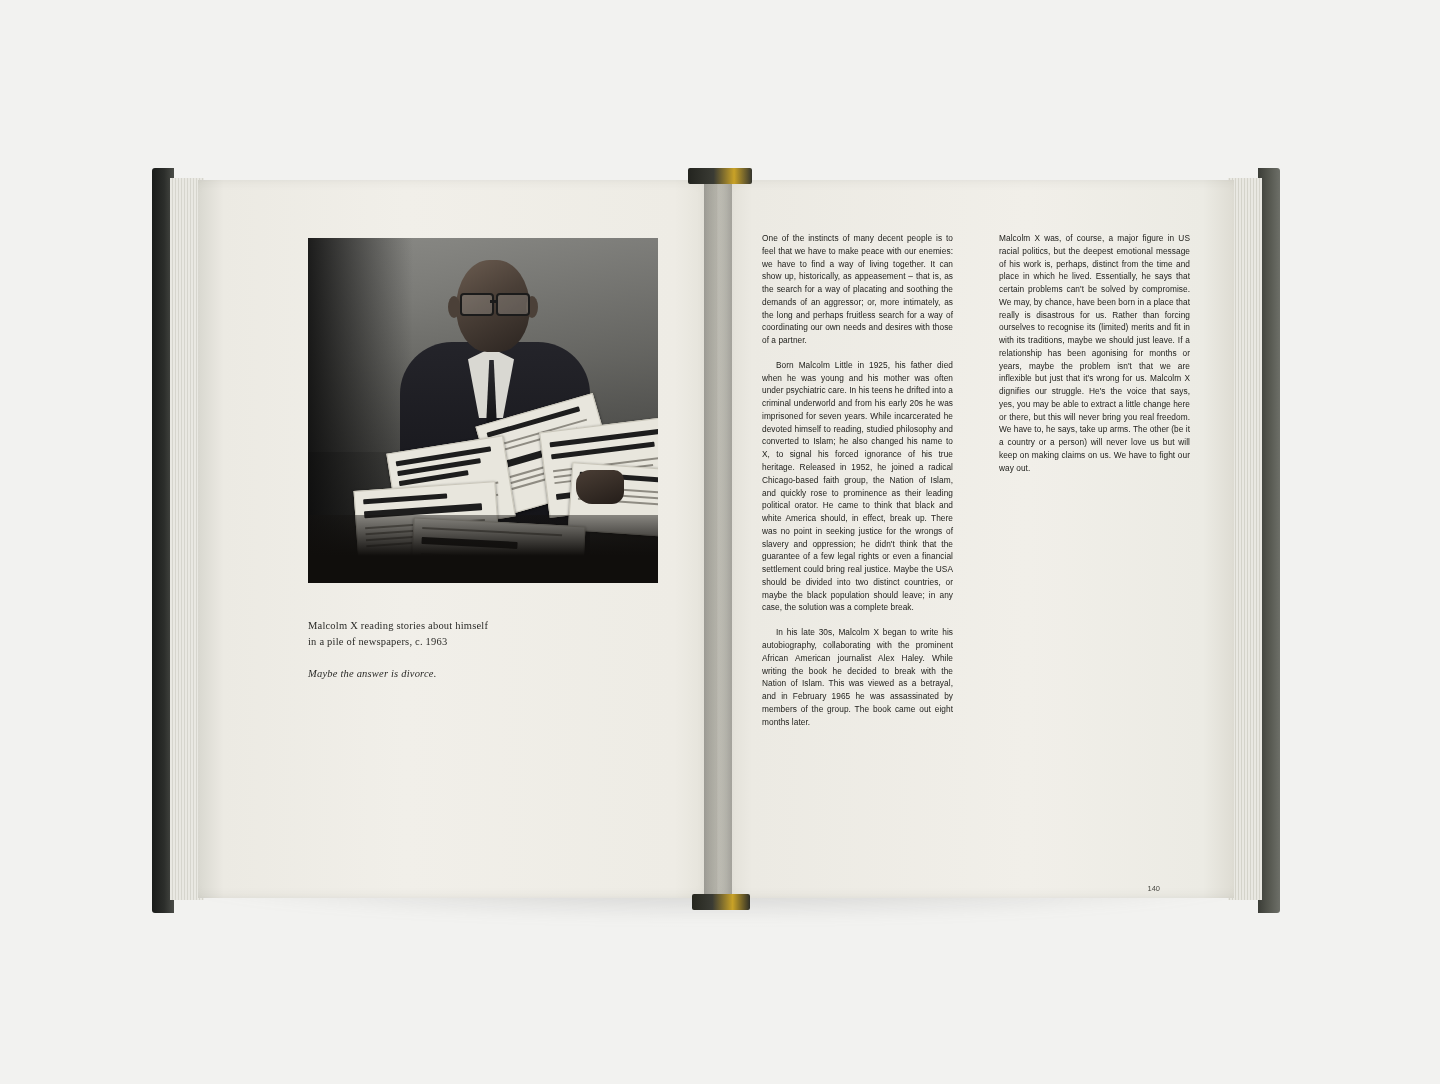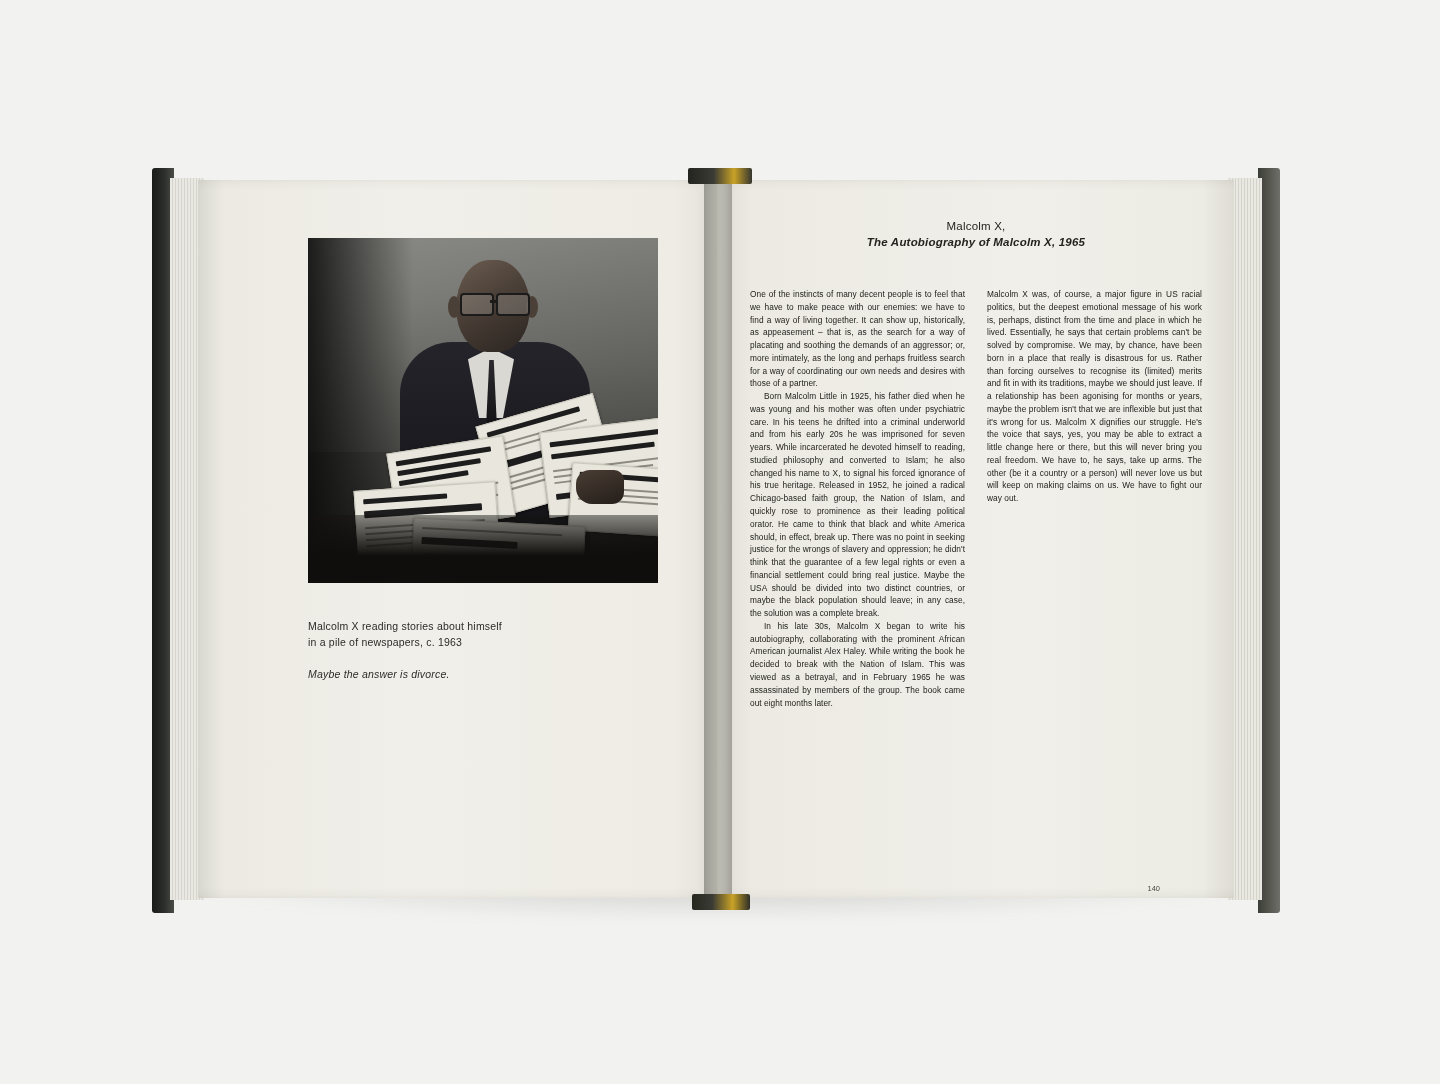--- a/index.html
+++ b/index.html
@@ -225,21 +225,21 @@
   .ph-table {
     position: absolute;
     left: 0; bottom: 0; width: 100%; height: 68px;
     background: linear-gradient(to bottom, rgba(20,18,16,.45), #100e0c 60%);
   }
 
   .caption {
     position: absolute;
     left: 110px;
     color: #2b2b28;
-    font-family: Liberation Sans, sans-serif;
+    font-family: Liberation Serif, serif;
     font-size: 10.5px;
     line-height: 1.55;
     letter-spacing: .2px;
   }
   #caption-credit { top: 438px; width: 300px; }
   #caption-quote  { top: 486px; width: 300px; font-style: italic; }
 
   
   #right-content {
     position: absolute;
@@ -272,21 +272,21 @@
   }
   .col {
     width: 215px;
     font-size: 8.3px;
     line-height: 1.54;
     color: #22221e;
     text-align: justify;
     font-family: "Liberation Sans", sans-serif;
     letter-spacing: .05px;
   }
-  .col p { margin: 0; }
+  .col p { margin: 12px; }
   .col p.indent { text-indent: 14px; }
   #page-number {
     position: absolute;
     right: 42px;
     top: 664px;
     font-size: 7.5px;
     color: #4a4a44;
     font-family: "Liberation Sans", sans-serif;
   }
 </style>
@@ -379,24 +379,20 @@
 
     <div class="caption" id="caption-credit" style="white-space: pre-line;">Malcolm X reading stories about himself
 in a pile of newspapers, c. 1963</div>
 
     <div class="caption" id="caption-quote">Maybe the answer is divorce.</div>
   </div>
 
   <div class="page right">
     <div id="right-content">
 
-      <div id="chapter-head">
-        <div id="chapter-title-1">Malcolm X,</div>
-        <div id="chapter-title-2">The Autobiography of Malcolm X, 1965</div>
-      </div>
 
       <div id="columns">
         <div class="col">
           <p>One of the instincts of many decent people is to feel that we have to make peace with our enemies: we have to find a way of living together. It can show up, historically, as appeasement – that is, as the search for a way of placating and soothing the demands of an aggressor; or, more intimately, as the long and perhaps fruitless search for a way of coordinating our own needs and desires with those of a partner.</p>
           <p class="indent">Born Malcolm Little in 1925, his father died when he was young and his mother was often under psychiatric care. In his teens he drifted into a criminal underworld and from his early 20s he was imprisoned for seven years. While incarcerated he devoted himself to reading, studied philosophy and converted to Islam; he also changed his name to X, to signal his forced ignorance of his true heritage. Released in 1952, he joined a radical Chicago-based faith group, the Nation of Islam, and quickly rose to prominence as their leading political orator. He came to think that black and white America should, in effect, break up. There was no point in seeking justice for the wrongs of slavery and oppression; he didn't think that the guarantee of a few legal rights or even a financial settlement could bring real justice. Maybe the USA should be divided into two distinct countries, or maybe the black population should leave; in any case, the solution was a complete break.</p>
           <p class="indent">In his late 30s, Malcolm X began to write his autobiography, collaborating with the prominent African American journalist Alex Haley. While writing the book he decided to break with the Nation of Islam. This was viewed as a betrayal, and in February 1965 he was assassinated by members of the group. The book came out eight months later.</p>
         </div>
         <div class="col">
           <p>Malcolm X was, of course, a major figure in US racial politics, but the deepest emotional message of his work is, perhaps, distinct from the time and place in which he lived. Essentially, he says that certain problems can't be solved by compromise. We may, by chance, have been born in a place that really is disastrous for us. Rather than forcing ourselves to recognise its (limited) merits and fit in with its traditions, maybe we should just leave. If a relationship has been agonising for months or years, maybe the problem isn't that we are inflexible but just that it's wrong for us. Malcolm X dignifies our struggle. He's the voice that says, yes, you may be able to extract a little change here or there, but this will never bring you real freedom. We have to, he says, take up arms. The other (be it a country or a person) will never love us but will keep on making claims on us. We have to fight our way out.</p>
         </div>

